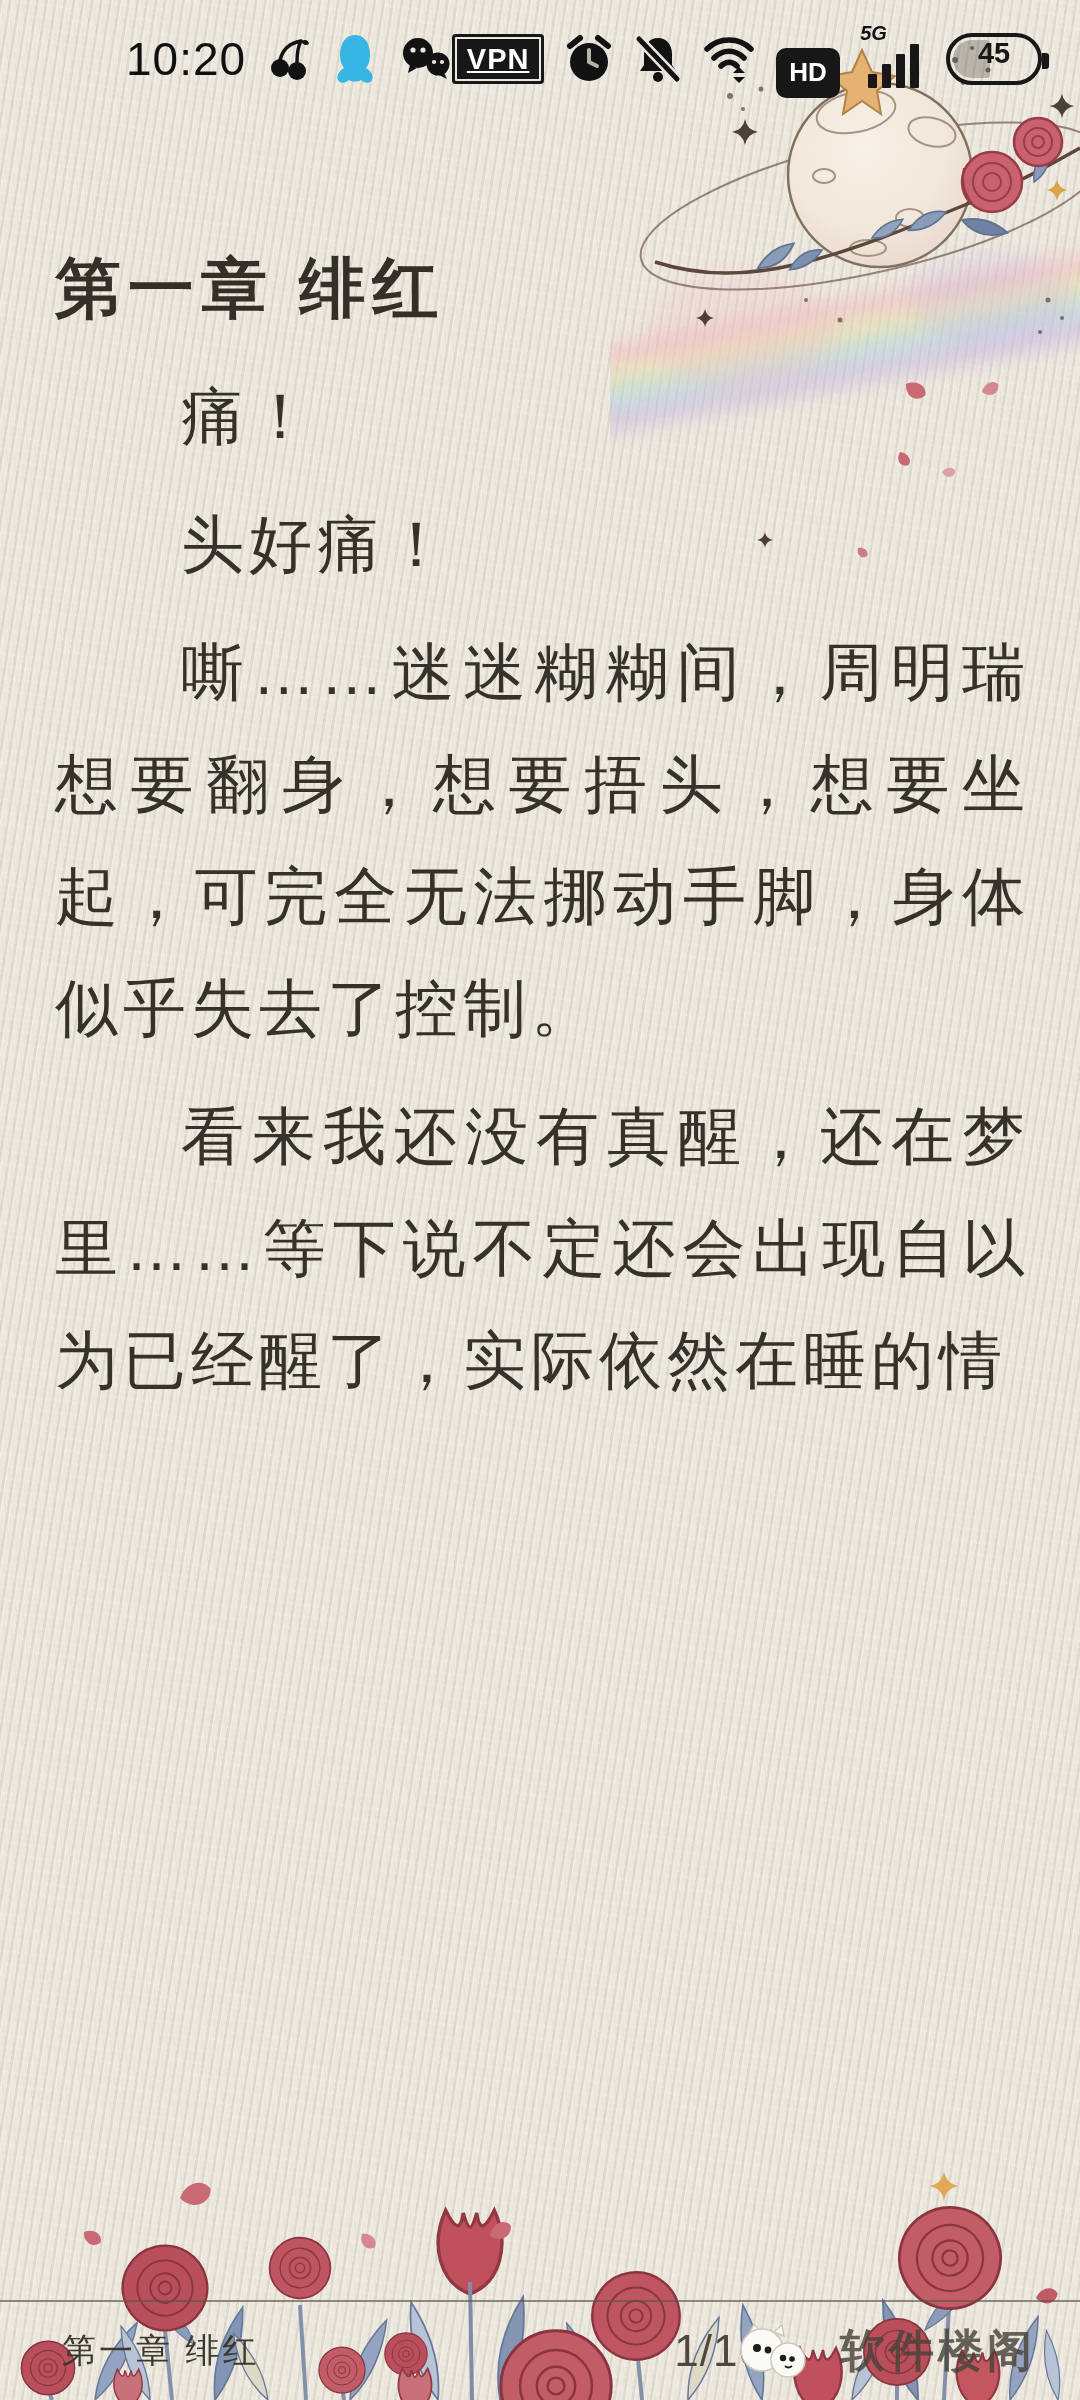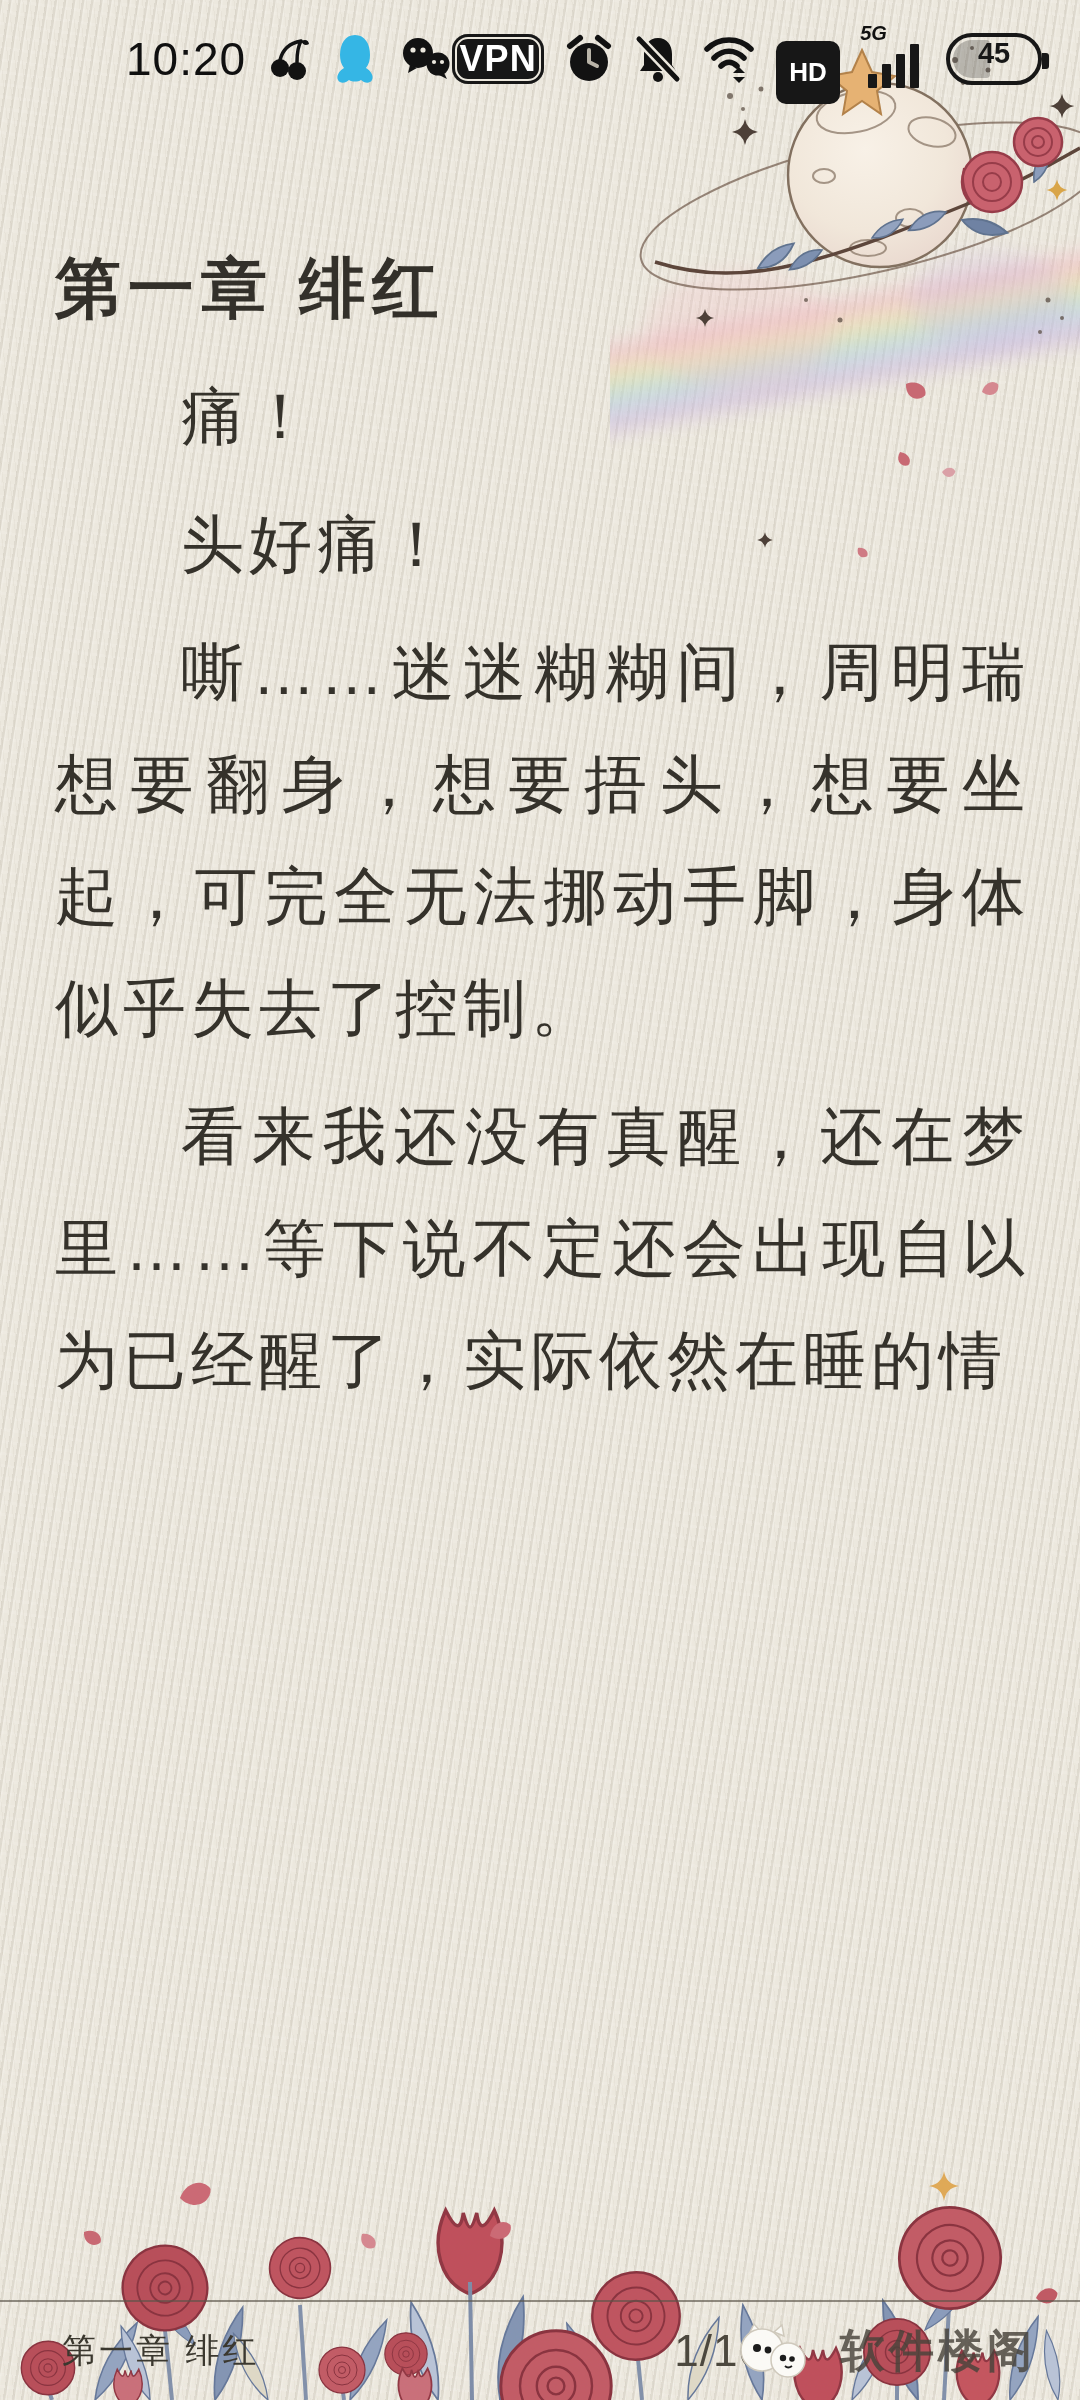--- a/index.html
+++ b/index.html
@@ -19,22 +19,22 @@
   .status-bar{
     position:absolute;top:0;left:0;right:0;height:112px;z-index:3;
     display:flex;align-items:center;justify-content:space-between;
     padding:6px 78px 0 126px;box-sizing:border-box;color:#101010;
   }
   .sb-left{display:flex;align-items:center;gap:24px;}
   .sb-right{display:flex;align-items:center;gap:20px;}
   .sb-time{font-size:46px;font-weight:500;letter-spacing:1px;}
   .badge{background:#171717;color:#fff;border-radius:10px;font-weight:700;
     display:flex;align-items:center;justify-content:center;}
-  .badge.vpn{width:92px;height:50px;font-size:36px;letter-spacing:1px;box-shadow:inset 0 0 0 3px #171717, inset 0 0 0 5px #ece8de;border-radius:16px;}
-  .badge.hd{width:64px;height:63px;font-size:26px;margin-top:27px;}
+  .badge.vpn{width:92px;height:50px;font-size:29px;letter-spacing:1px;box-shadow:inset 0 0 0 3px #171717, inset 0 0 0 5px #ece8de;border-radius:4px;text-decoration:underline;}
+  .badge.hd{width:64px;height:50px;font-size:26px;margin-top:27px;}
   .sig5g{position:relative;width:66px;height:62px;}
   .sig5g .g5{position:absolute;left:0;top:-6px;font-size:20px;font-weight:700;font-style:italic;}
   .bars{position:absolute;left:8px;bottom:2px;display:flex;align-items:flex-end;gap:5px;}
   .bars i{display:block;width:9px;background:#171717;border-radius:1px;}
   .battery{position:relative;width:96px;height:52px;border:4px solid #171717;border-radius:26px;
     display:flex;align-items:flex-start;justify-content:center;box-sizing:border-box;}
   .battery .fill{position:absolute;left:3px;top:3px;bottom:3px;width:42%;background:rgba(23,23,23,0.25);border-radius:20px 4px 4px 20px;}
   .battery .pct{position:relative;font-size:29px;font-weight:600;color:#171717;}
   .battery::after{content:"";position:absolute;right:-11px;top:16px;width:7px;height:16px;background:#171717;border-radius:0 3px 3px 0;}
   

